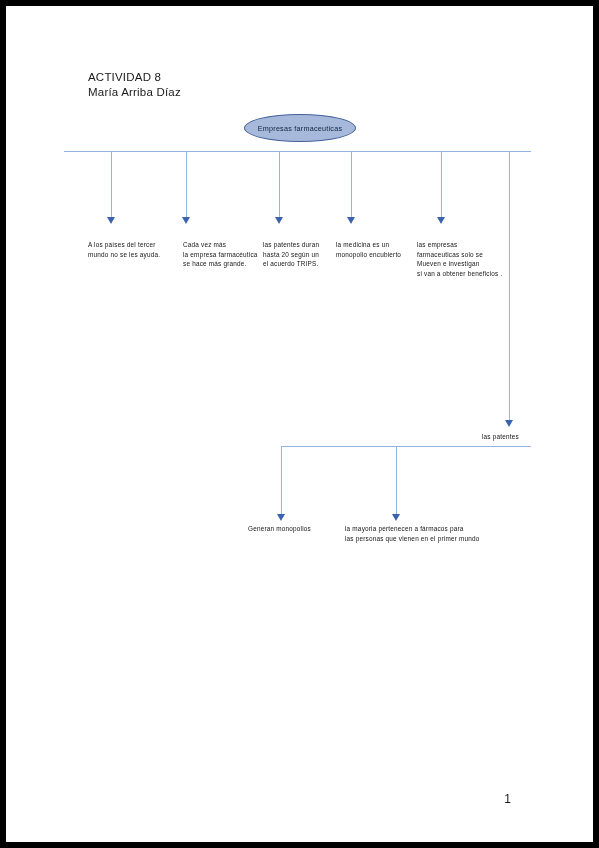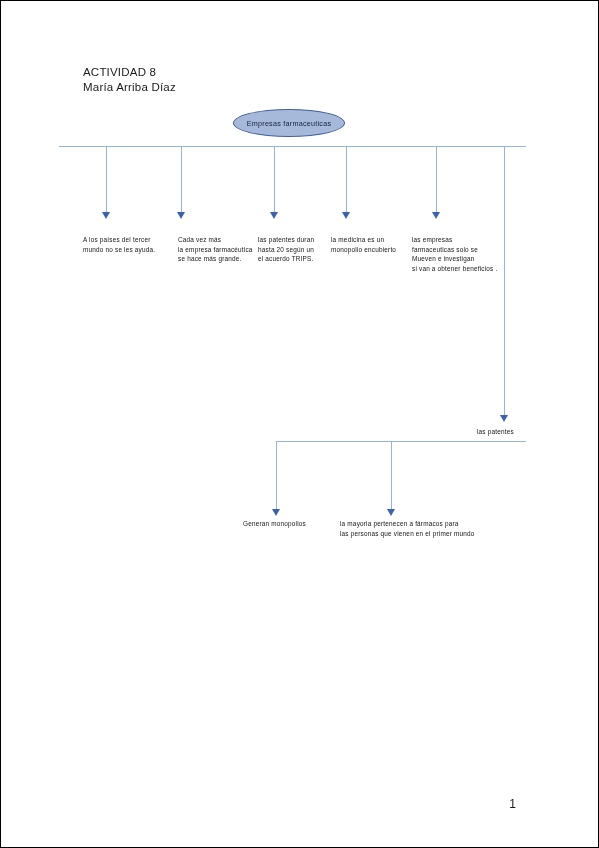--- a/index.html
+++ b/index.html
@@ -10,41 +10,41 @@
   body {
     font-family: "Liberation Sans", sans-serif;
     -webkit-font-smoothing: antialiased;
   }
   #page {
     position: relative;
     width: 599px;
     height: 848px;
     background: #ffffff;
     box-sizing: border-box;
-    border: 1px solid #000000;
+    border: 6px solid #000000;
     overflow: hidden;
   }
 
   
   .doc-header {
     position: absolute;
     left: 82px;
     top: 64px;
     color: #1a1a1a;
     font-size: 11.5px;
     line-height: 15px;
     letter-spacing: 0.2px;
     white-space: nowrap;
   }
   .doc-header div { font-weight: 400; }
 
   
   .root-node {
     position: absolute;
-    left: 232px;
+    left: 238px;
     top: 108px;
     width: 112px;
     height: 28px;
     border-radius: 50%;
     background: #a7b9da;
     border: 1px solid #41609c;
     box-sizing: border-box;
     display: flex;
     align-items: center;
     justify-content: center;

